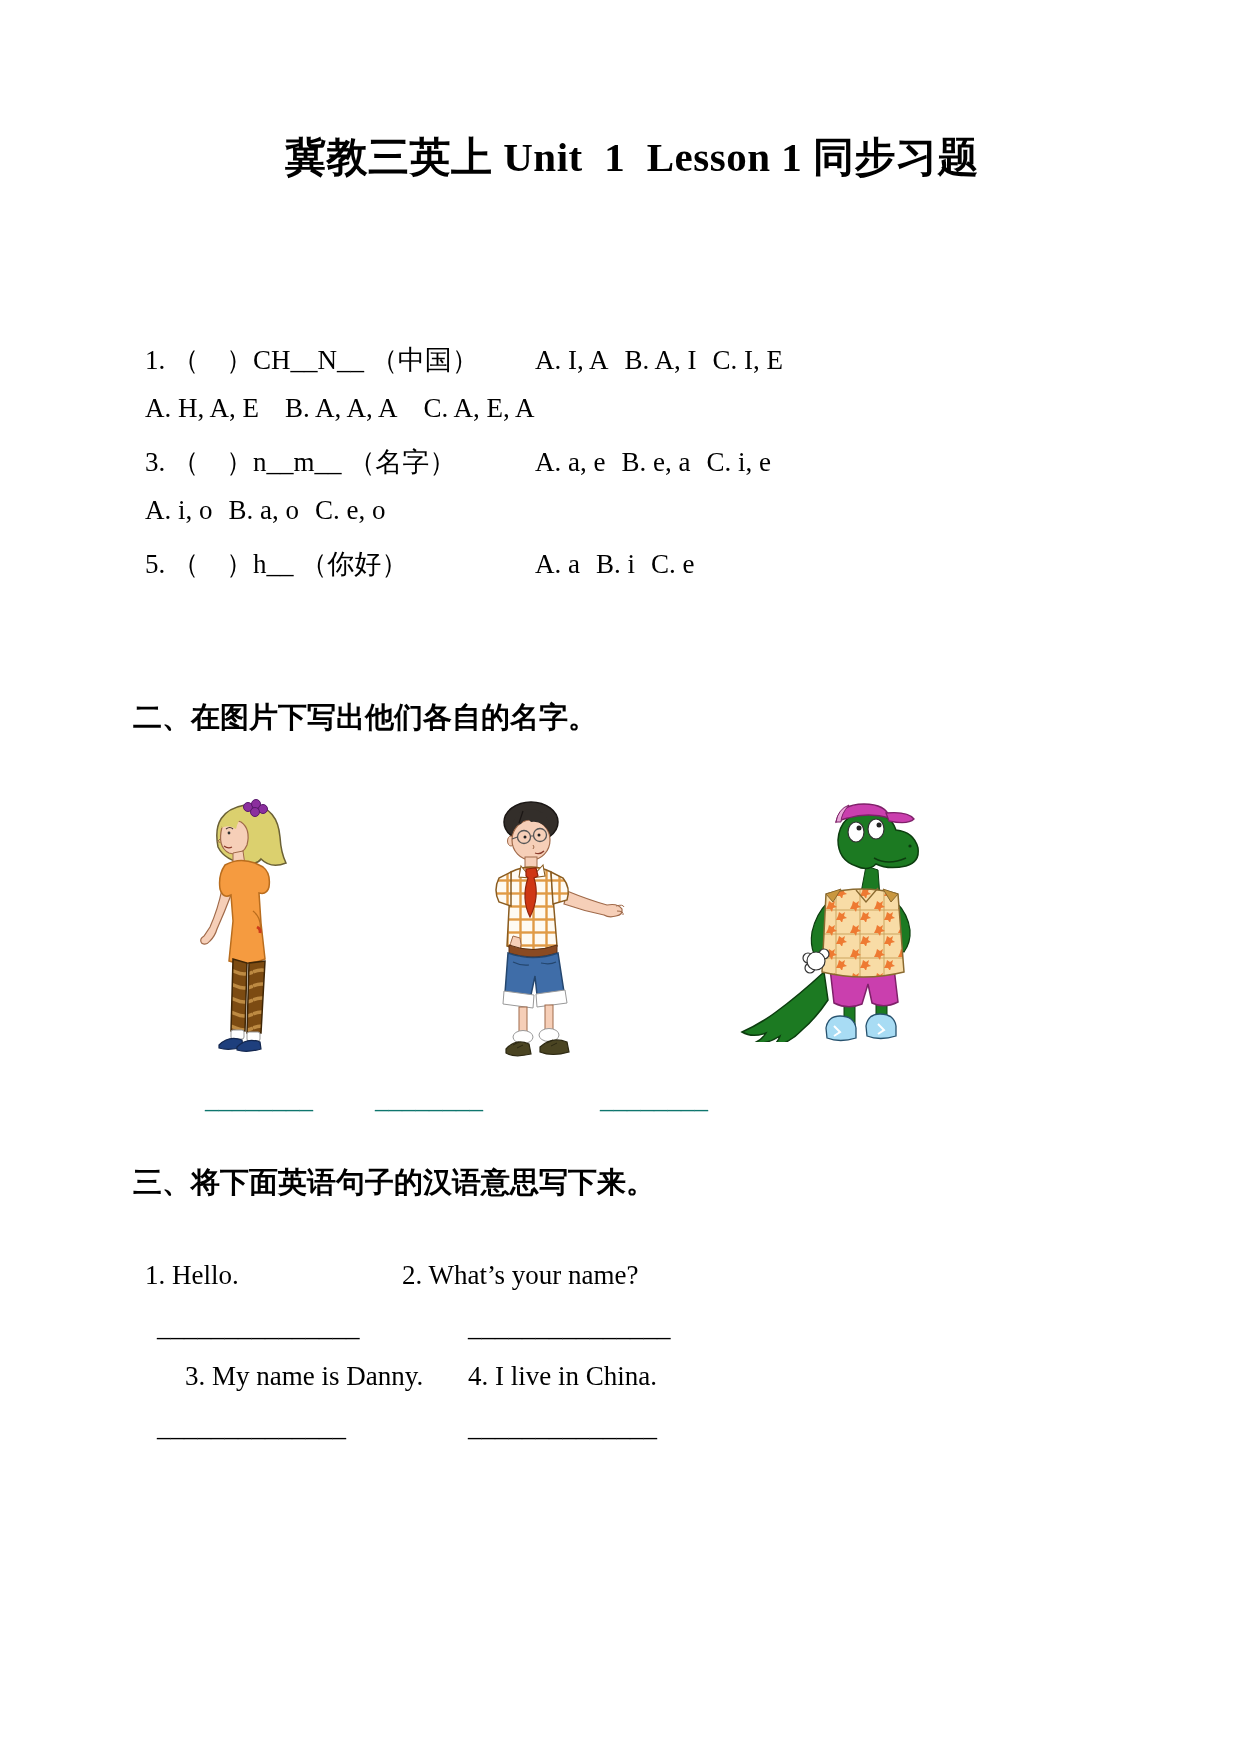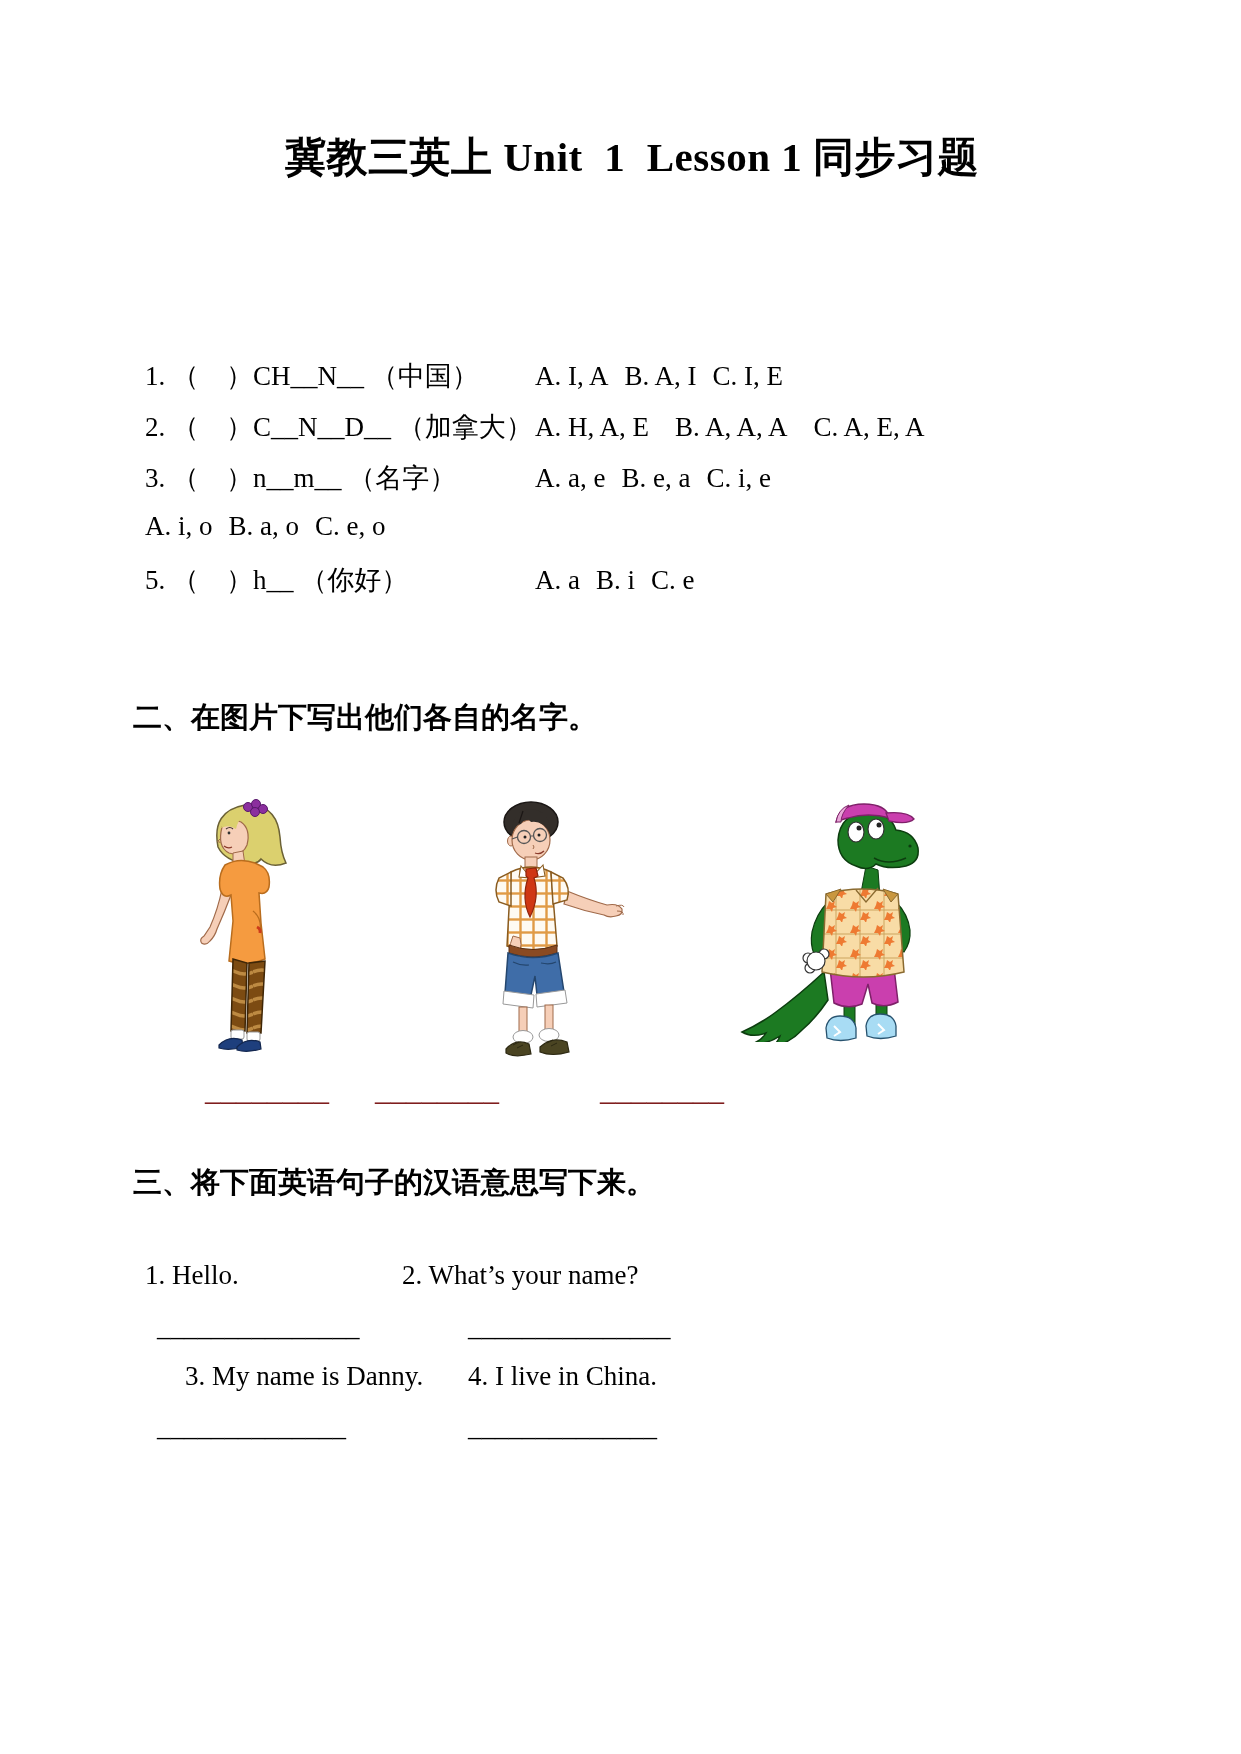--- a/index.html
+++ b/index.html
@@ -22,36 +22,36 @@
   .section { position:absolute; left:0; width:100%; }
   .s1 { top:322px; }
   .s2 { top:698px; height:430px; }
   .s3 { top:1163px; height:360px; }
   .s-heading {
     margin-left:133px;
     font-size:29px; font-weight:bold;
     line-height:38px;
     white-space:pre;
   }
-  .q-list { margin-top:36px; }
+  .q-list { margin-top:20px; }
   .q-row {
     display:flex; align-items:baseline;
     margin-left:145px;
     height:30px; margin-bottom:21px;
     font-size:27px; white-space:nowrap;
   }
   .q-stem { flex:none; width:390px; white-space:pre; }
   .q-options { display:flex; gap:16px; white-space:pre; }
   .char { position:absolute; }
   .char-girl { left:185px; top:97px; }
   .char-boy  { left:423px; top:98px; }
   .char-dino { left:728px; top:104px; }
   .name-blank {
-    position:absolute; top:374px;
-    font-size:31px; letter-spacing:0; color:#7f1d1d;
+    position:absolute; top:386px;
+    font-size:27px; letter-spacing:0; color:#0f766e;
   }
   .nb-1 { left:205px; } .nb-2 { left:375px; } .nb-3 { left:600px; }
   .s3-item { position:absolute; font-size:27px; white-space:pre; }
   .s3-q1 { left:145px; top:97px; }
   .s3-q2 { left:402px; top:97px; }
   .s3-b1 { left:157px; top:149px; }
   .s3-b2 { left:468px; top:149px; }
   .s3-q3 { left:145px; top:198px;margin-left:40px; }
   .s3-q4 { left:468px; top:198px; }
   .s3-b3 { left:157px; top:249px; }
@@ -86,21 +86,20 @@
 
   <div class="section s1">
     <div class="q-list">
 
       <div class="q-row">
         <span class="q-stem"><span>1.</span> <span>（　）</span><span>CH__N__</span> <span>（中国）</span></span>
         <span class="q-options"><span>A. I, A</span><span>B. A, I</span><span>C. I, E</span></span>
       </div>
 
       <div class="q-row">
-        <span class="q-stem"><span>2.</span> <span>（　）</span><span>C__N__D__</span> <span>（加拿大）</span></span>
         <span class="q-options" style="gap:26px"><span>A. H, A, E</span><span>B. A, A, A</span><span>C. A, E, A</span></span>
       </div>
 
       <div class="q-row">
         <span class="q-stem"><span>3.</span> <span>（　）</span><span>n__m__</span> <span>（名字）</span></span>
         <span class="q-options"><span>A. a, e</span><span>B. e, a</span><span>C. i, e</span></span>
       </div>
 
       <div class="q-row">
         <span class="q-options"><span>A. i, o</span><span>B. a, o</span><span>C. e, o</span></span>

